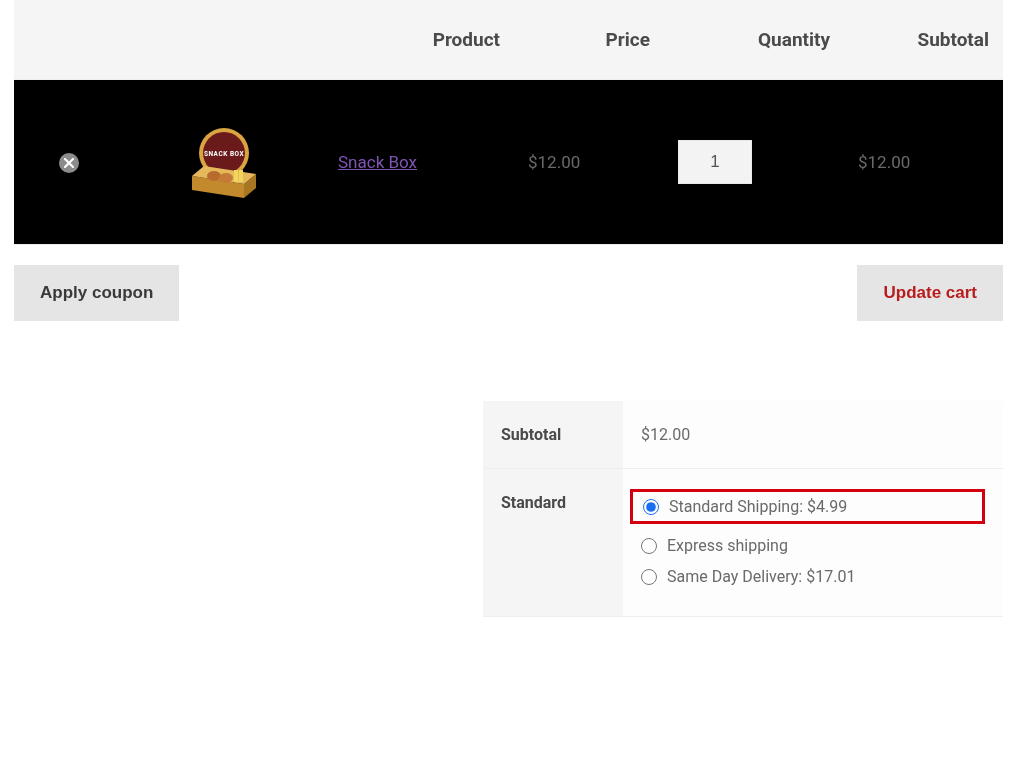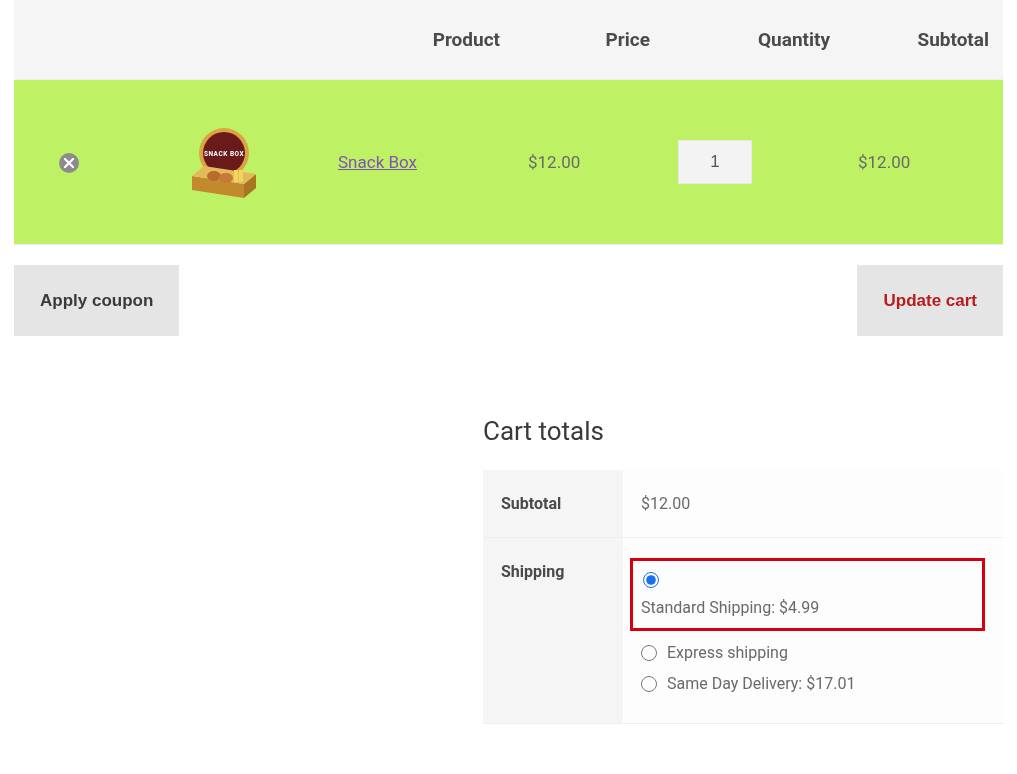--- a/index.html
+++ b/index.html
@@ -32,21 +32,21 @@
     .cart-table thead th {
       background: #f5f5f5;
       text-align: right;
       padding: 28px 14px;
       font-weight: 700;
       color: #4a4a4a;
       font-size: 19px;
       border-bottom: 1px solid #eee;
     }
     .cart-table tbody td {
-      background: #bef264;
+      background: #000000;
       padding: 40px 14px;
       vertical-align: middle;
       color: #6a6a6a;
       font-size: 17px;
       border-bottom: 1px solid #eee;
     }
     .col-remove { width: 110px; text-align: center; }
     .col-thumb  { width: 200px; text-align: center; }
     .col-product{ width: 190px; }
     .col-price  { width: 150px; }
@@ -102,21 +102,21 @@
     .coupon-input {
       height: 56px;
       width: 248px;
       padding: 0 14px;
       border: 1px solid #eee;
       background: #f6f6f6;
       font-size: 17px;
       color: #777;
     }
     .btn {
-      height: 71px;
+      height: 56px;
       border: none;
       background: #e5e5e5;
       color: #3a3a3a;
       font-size: 17px;
       font-weight: 700;
       padding: 0 26px;
       cursor: pointer;
     }
     .btn-update {
       margin-left: auto;
@@ -174,27 +174,26 @@
     }
     .shipping-options input[type="radio"] {
       width: 16px;
       height: 16px;
       accent-color: #1a6ef0;
       cursor: pointer;
     }
 
     .highlight-box {
       border: 3px solid #d4000f;
-      padding: 11px 8px;
+      padding: 5px 8px;
       display: inline-flex;
-      align-items: flex-start;
+      align-items: center;
       gap: 10px;
       margin-left: -11px;
       width: 355px;
-      flex-direction: column;
     }
     .highlight-box input[type="radio"] {
       margin-left: 2px;
     }
   </style>
 </head>
 <body>
 
 <div class="page">
 
@@ -249,29 +248,28 @@
       </tr>
     </tbody>
   </table>
 
   <div class="actions-row">
     <button class="btn">Apply coupon</button>
     <button class="btn btn-update">Update cart</button>
   </div>
 
   <div class="cart-totals-section">
-    <h2 class="totals-title">Cart totals</h2>
     <table class="totals-table">
       <tbody>
           <tr>
         <th>Subtotal</th>
         <td>$12.00</td>
       </tr>
       <tr>
-        <th>Shipping</th>
+        <th>Standard</th>
         <td style="padding: 14px 18px 24px 18px;">
           <ul class="shipping-options">
             <li>
               <span class="highlight-box">
                 <input type="radio" name="shipping" checked="" style="">
                 <span>Standard Shipping: $4.99</span>
               </span>
             </li>
             <li>
               <input type="radio" name="shipping" style="">

